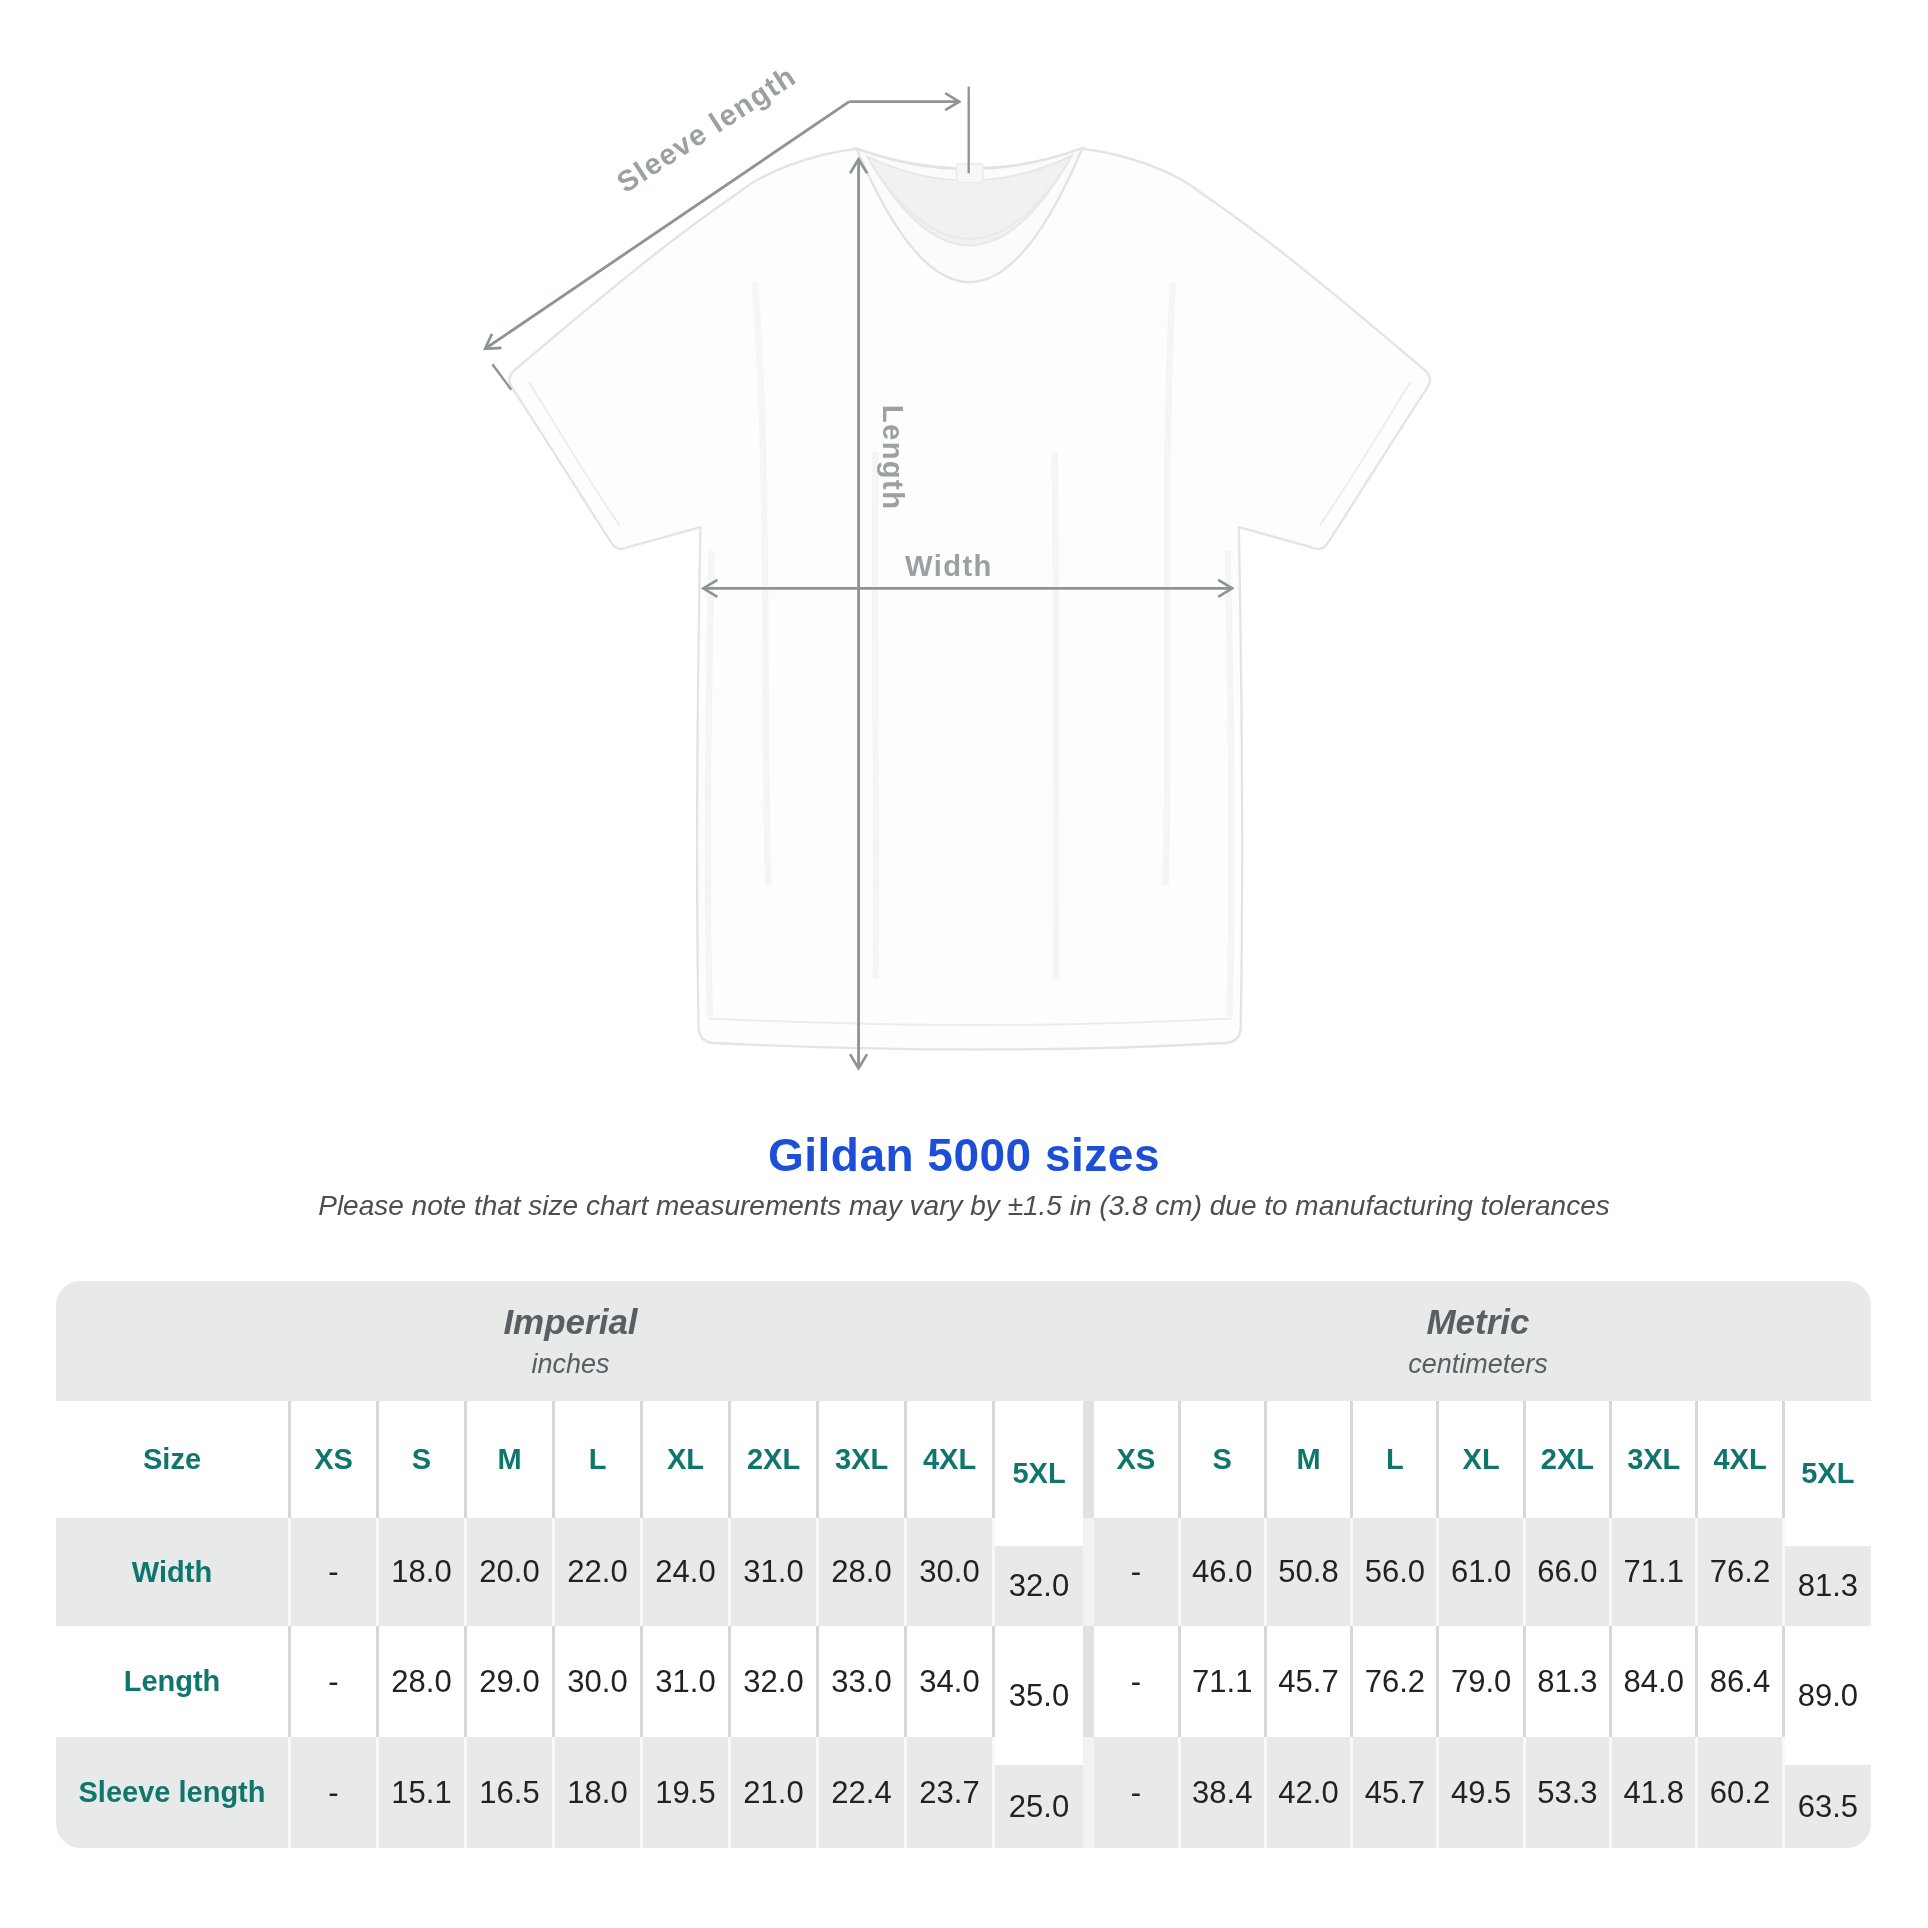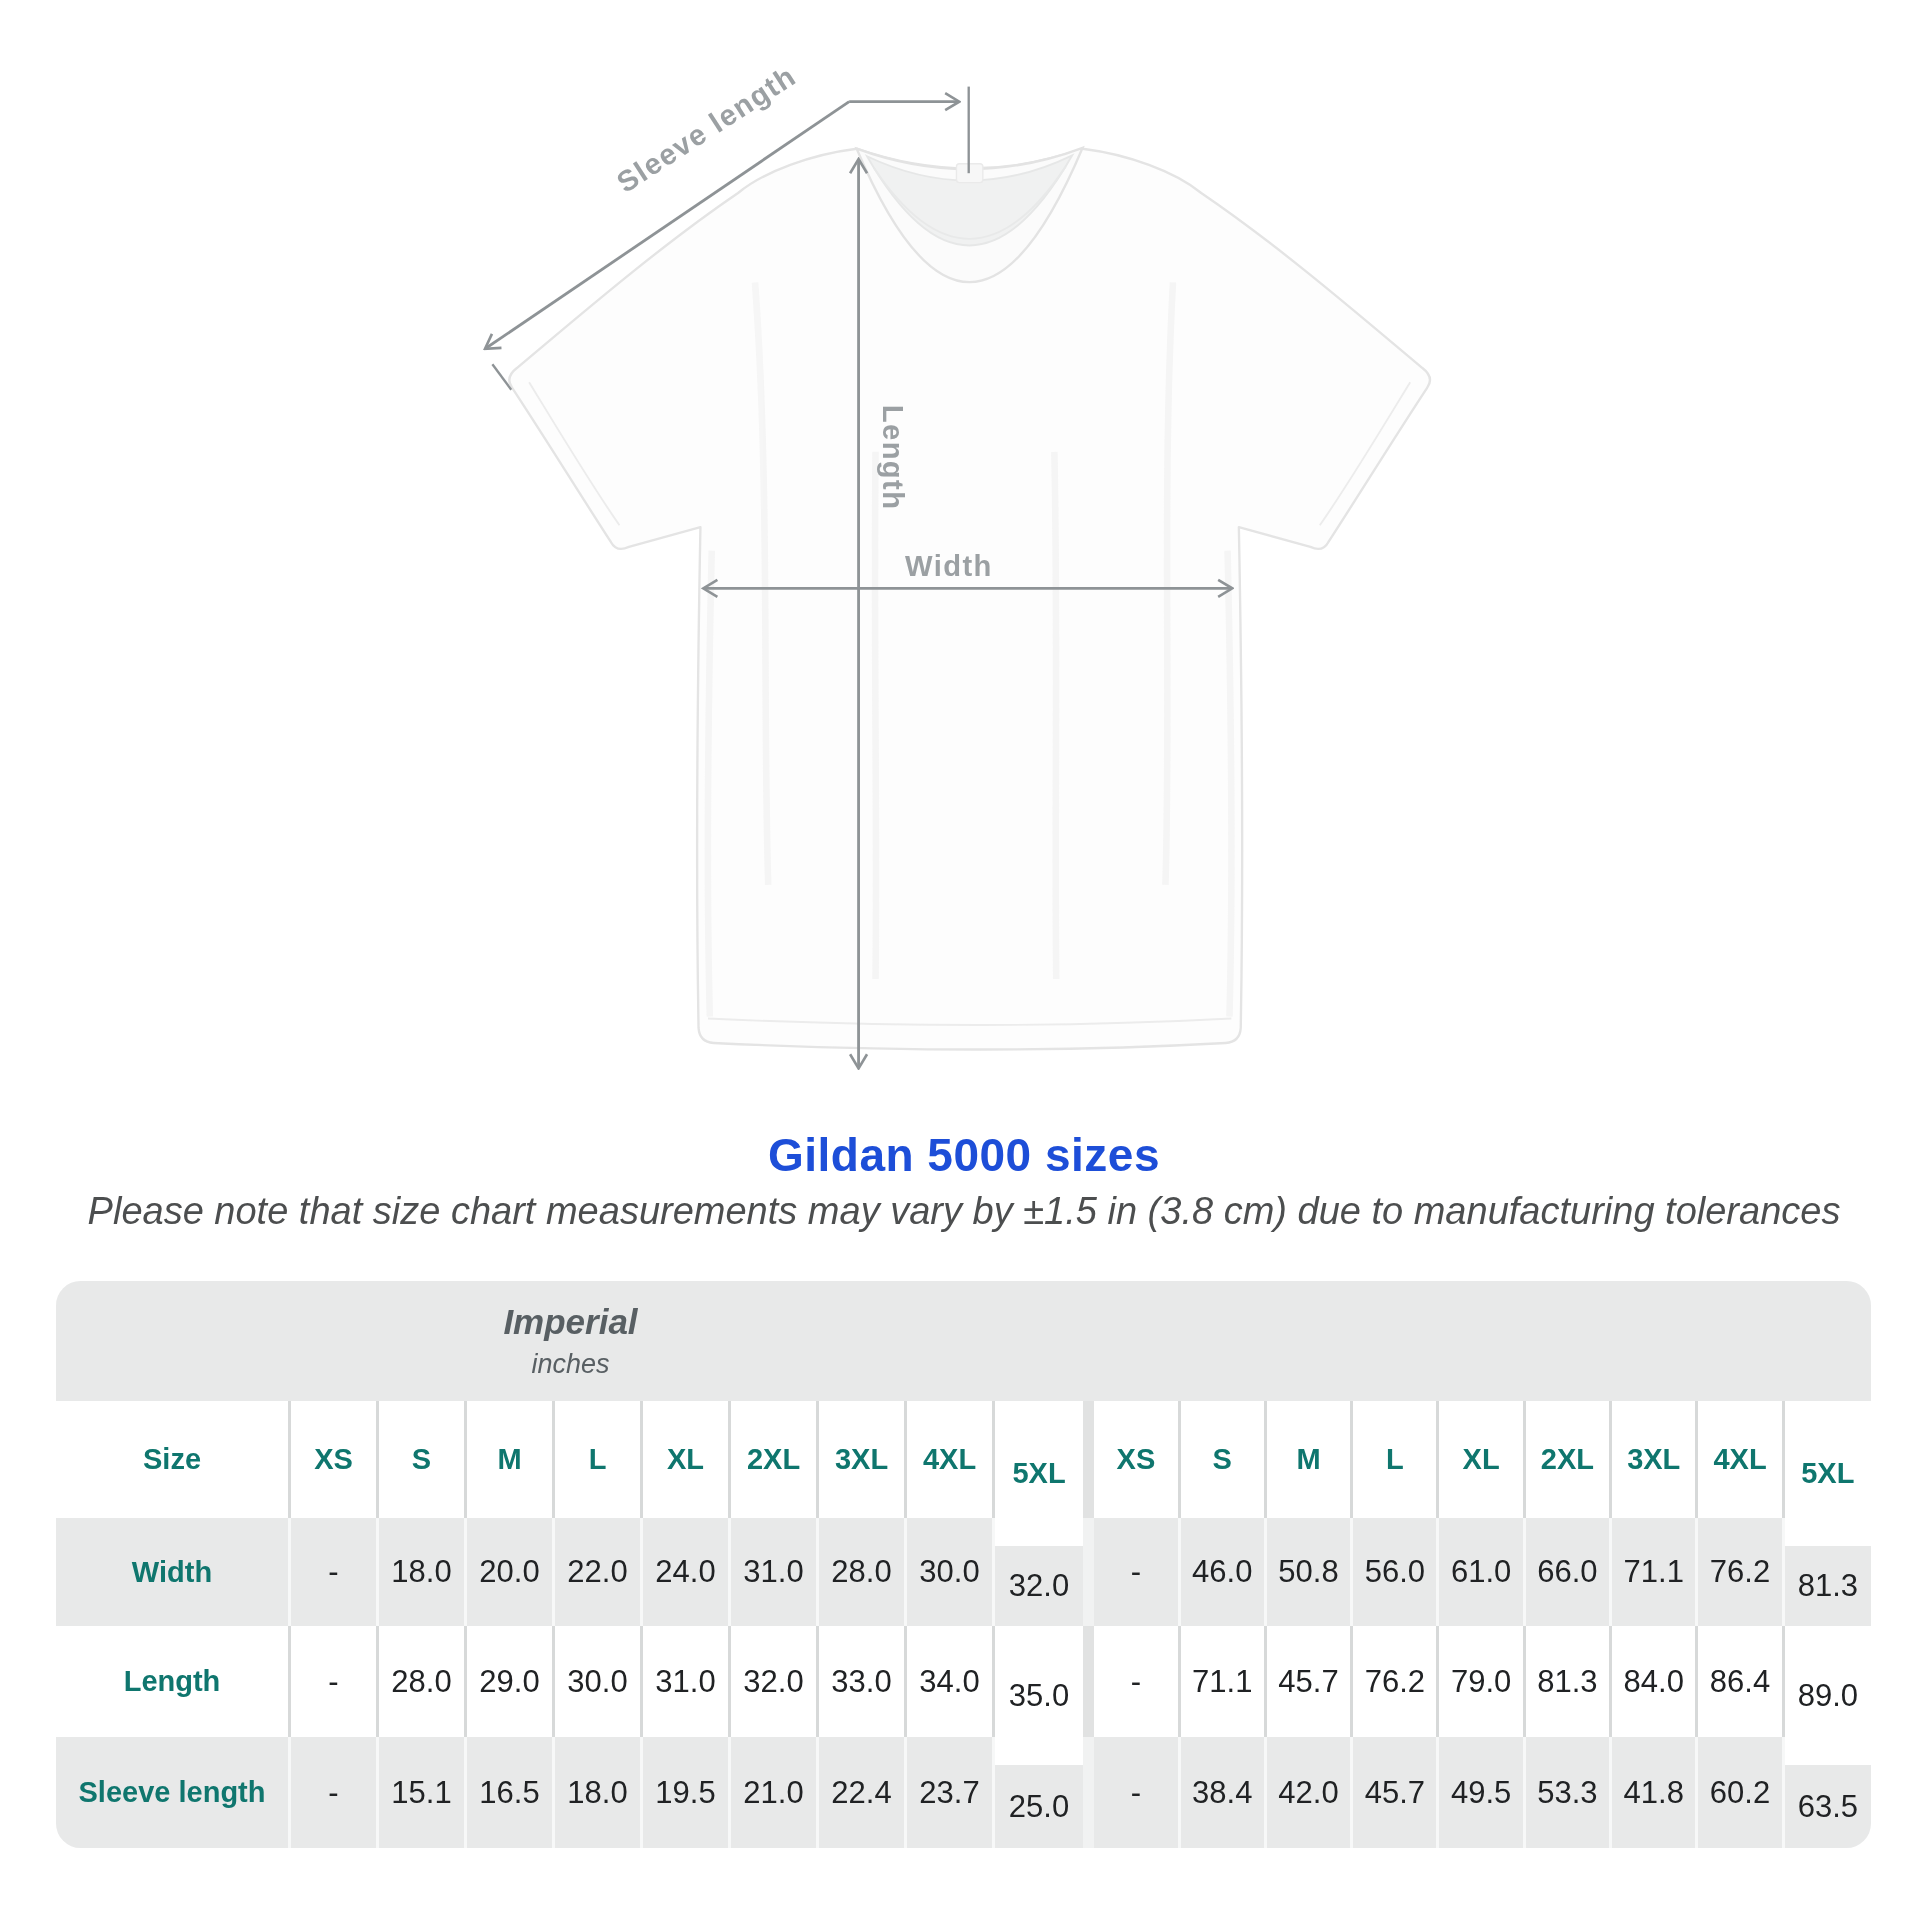--- a/index.html
+++ b/index.html
@@ -6,21 +6,21 @@
   body{width:1928px;height:1928px;font-family:"Liberation Sans","DejaVu Sans",sans-serif;}
   #stage{position:relative;width:1928px;height:1928px;background:#fff;overflow:hidden;}
 
   
   #diagram{position:absolute;left:0;top:0;width:1928px;height:1139px;}
 
   
   .page-title{position:absolute;top:1128px;left:0;width:1928px;text-align:center;
     font-size:46px;font-weight:bold;color:#1d4ed8;letter-spacing:0.5px;}
   .page-subtitle{position:absolute;top:1190px;left:0;width:1928px;text-align:center;
-    font-size:38px;font-style:italic;color:#4c4e4f;}
+    font-size:28px;font-style:italic;color:#4c4e4f;}
 
   
   #size-table{position:absolute;left:56px;top:1281px;width:1815px;height:582px;}
   .band{display:flex;height:120px;background:#e8e9e9;border-radius:24.5px 24.5px 0 0;}
   .bhalf{display:flex;flex-direction:column;align-items:center;justify-content:center;gap:7.5px;}
   .bhalf.left{width:1029px;}
   .bhalf.right{flex:1;}
   .bname{font-size:35px;font-weight:bold;font-style:italic;color:#585f63;}
   .bunit{font-size:27px;font-style:italic;color:#585f63;}
 
@@ -112,20 +112,24 @@
   </svg>
 
   <div class="page-title">Gildan 5000 sizes</div>
   <div class="page-subtitle">Please note that size chart measurements may vary by ±1.5 in (3.8 cm) due to manufacturing tolerances</div>
 
   <div id="size-table">
     <div class="band">
       <div class="bhalf left">
         <div class="bname">Imperial</div>
         <div class="bunit">inches</div>
+      </div>
+      <div class="bhalf right">
+        <div class="bname">Metric</div>
+        <div class="bunit">centimeters</div>
       </div>
     </div>
     <div id="size-grid">
         <div class="c hd rw">Size</div>
         <div class="c hd rw">XS</div>
         <div class="c hd rw">S</div>
         <div class="c hd rw">M</div>
         <div class="c hd rw">L</div>
         <div class="c hd rw">XL</div>
         <div class="c hd rw">2XL</div>

